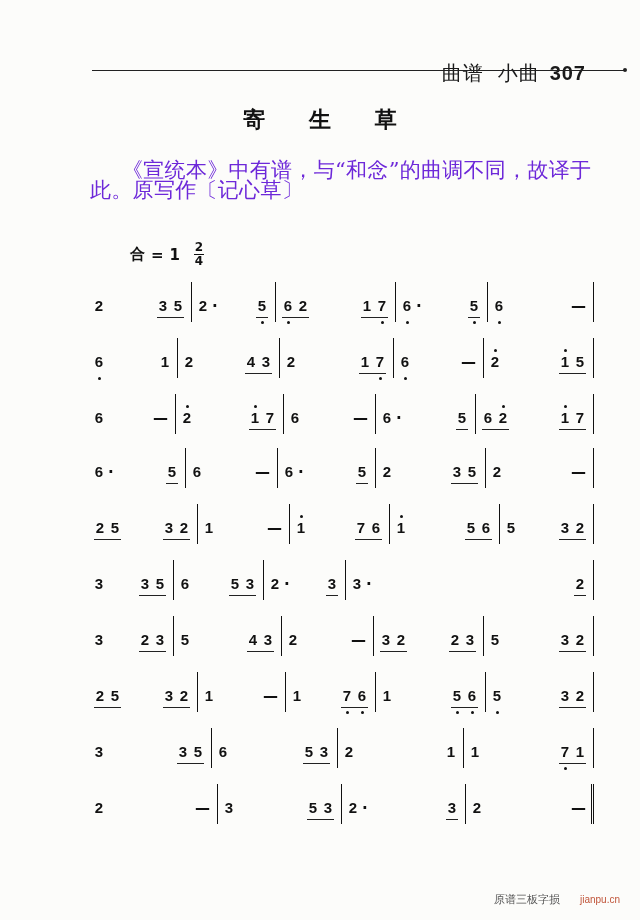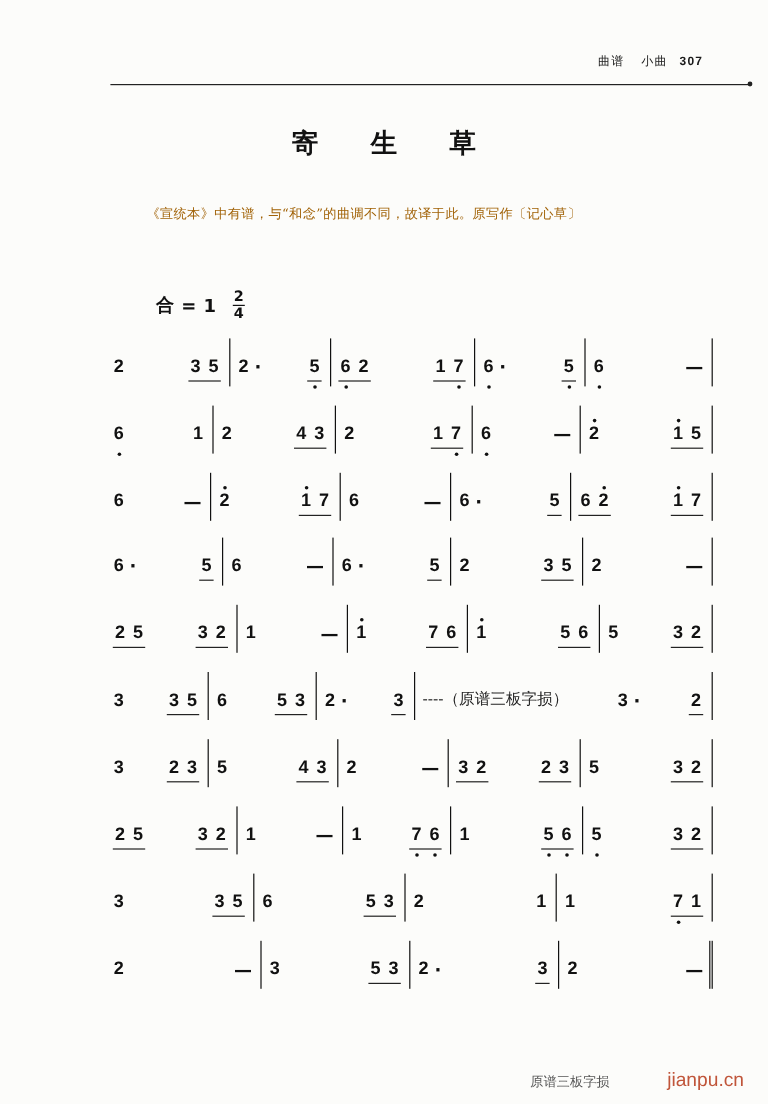--- a/index.html
+++ b/index.html
@@ -4,39 +4,39 @@
 <style>
   html, body { margin: 0; padding: 0; }
   body {
     width: 640px; height: 920px; background: #fcfcfa; position: relative; overflow: hidden;
     font-family: "DejaVu Sans", "Liberation Sans", sans-serif; color: #111;
   }
   .header {
     position: absolute; left: 92px; top: 44px; width: 534px; height: 26px;
   }
   .header-text {
-    position: absolute; right: 40px; top: 0; font-family: "DejaVu Serif", serif;
-    font-size: 10px; letter-spacing: 1px; color: #1a1a1a;
+    position: absolute; right: 40px; top: 16px; font-family: "DejaVu Serif", serif;
+    font-size: 20px; letter-spacing: 1px; color: #1a1a1a;
   }
   .header-text .pg { font-family: "Liberation Sans", sans-serif; font-weight: bold; margin-left: 10px; }
   .header-text .gap { display: inline-block; width: 14px; }
   .header-rule {
     position: absolute; left: 0; top: 26px; width: 532px; height: 0; border-top: 1.6px solid #222;
   }
   .header-rule::after {
     content: ""; position: absolute; right: -3px; top: -3px; width: 4px; height: 4px; background: #222; border-radius: 50%;
   }
   .title {
     position: absolute; left: 0; width: 640px; top: 105px; text-align: center;
     font-family: "DejaVu Sans", sans-serif; font-weight: bold; font-size: 22px; letter-spacing: 18px;
     padding-left: 18px; box-sizing: border-box;
   }
   .intro {
     position: absolute; left: 90px; top: 160px; width: 520px;
-    font-family: "DejaVu Serif", serif; font-size: 11px; line-height: 37px; text-indent: 32px; color: #a16207;
+    font-family: "DejaVu Serif", serif; font-size: 21px; line-height: 20px; text-indent: 32px; color: #6d28d9;
     letter-spacing: 0.3px;
   }
   .key {
     position: absolute; left: 130px; top: 242px; font-size: 15px; font-weight: bold;
     display: flex; align-items: center;
   }
   .key .eq { margin: 0 6px; }
   .frac {
     display: inline-flex; flex-direction: column; align-items: center; margin-left: 14px;
     font-size: 12px; line-height: 11px; font-weight: bold;
@@ -72,21 +72,21 @@
     background: #111; border-radius: 50%;
   }
   .aug { font-weight: bold; font-size: 15px; margin-top: 10px; line-height: 20px; padding-left: 4px; }
   .dash { margin-top: 10px; line-height: 20px; font-weight: bold; font-size: 15px; }
   .note-text {
     margin-top: 10px; line-height: 20px; font-family: "DejaVu Serif", serif; font-size: 13px; white-space: nowrap; color: #222;
   }
   .footer {
     position: absolute; right: 20px; top: 892px; font-size: 11px; color: #555; font-family: "DejaVu Serif", serif;
   }
-  .footer .url { color: #c0553a; font-family: "Liberation Sans", sans-serif; font-size: 16px; margin-left: 0; padding-left: 48px; }
+  .footer .url { color: #c0553a; font-family: "Liberation Sans", sans-serif; font-size: 10px; margin-left: 20px; }
 </style>
 </head>
 <body>
 
 <div class="header">
   <div class="header-text">
     <span>曲谱</span><span class="gap"></span><span>小曲</span><span class="pg">307</span>
   </div>
   <div class="header-rule"></div>
 </div>
@@ -485,21 +485,20 @@
           <span class="aug">·</span>
         </div>
         <div class="beat group">
           <div class="notes" style="display: flex; gap: 5px;">
             <span class="note">3</span>
           </div>
         </div>
         <span class="barline"></span>
       </div>
       <div class="measure" style="width: 248px;">
-        <span class="note-text">----（原谱三板字损）</span>
         <div class="beat">
           <div class="notes" style="display: flex;">
             <span class="note">3</span>
           </div>
           <span class="aug">·</span>
         </div>
         <div class="beat group">
           <div class="notes" style="display: flex; gap: 5px;">
             <span class="note">2</span>
           </div>

